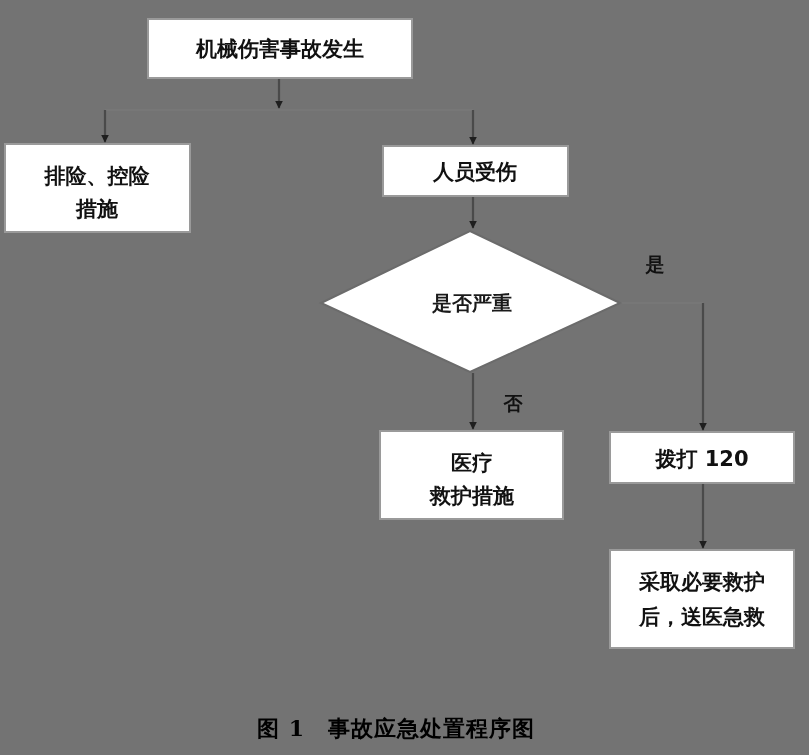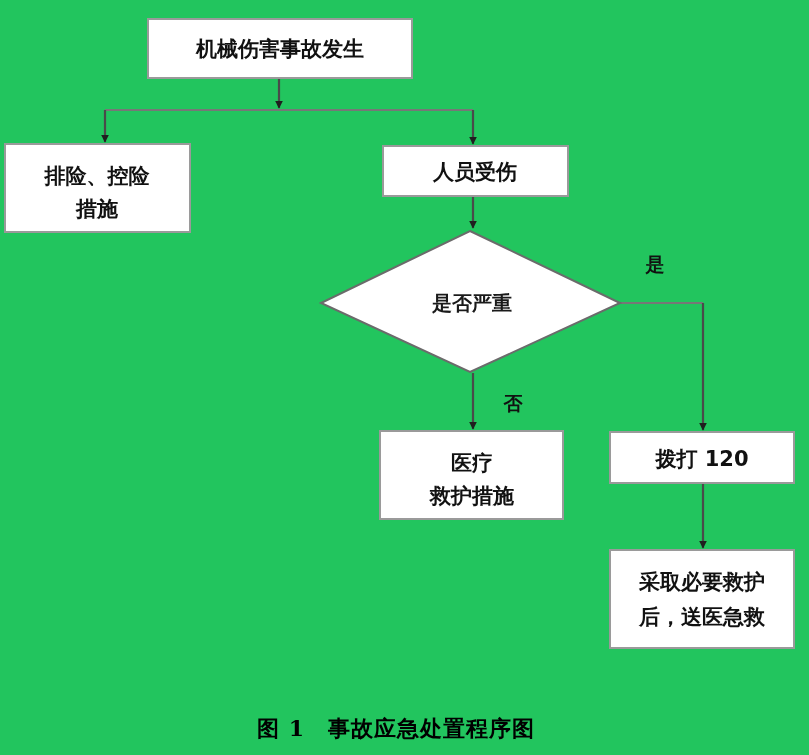--- a/index.html
+++ b/index.html
@@ -7,21 +7,21 @@
     padding: 0;
     background: #ffffff;
   }
   body {
     font-family: "DejaVu Sans", "Liberation Sans", sans-serif;
   }
   #page {
     position: relative;
     width: 809px;
     height: 755px;
-    background: #22c55e;
+    background: #737373;
     overflow: hidden;
   }
   #flow-svg {
     position: absolute;
     left: 0;
     top: 0;
     width: 809px;
     height: 755px;
   }
   .node-box {

